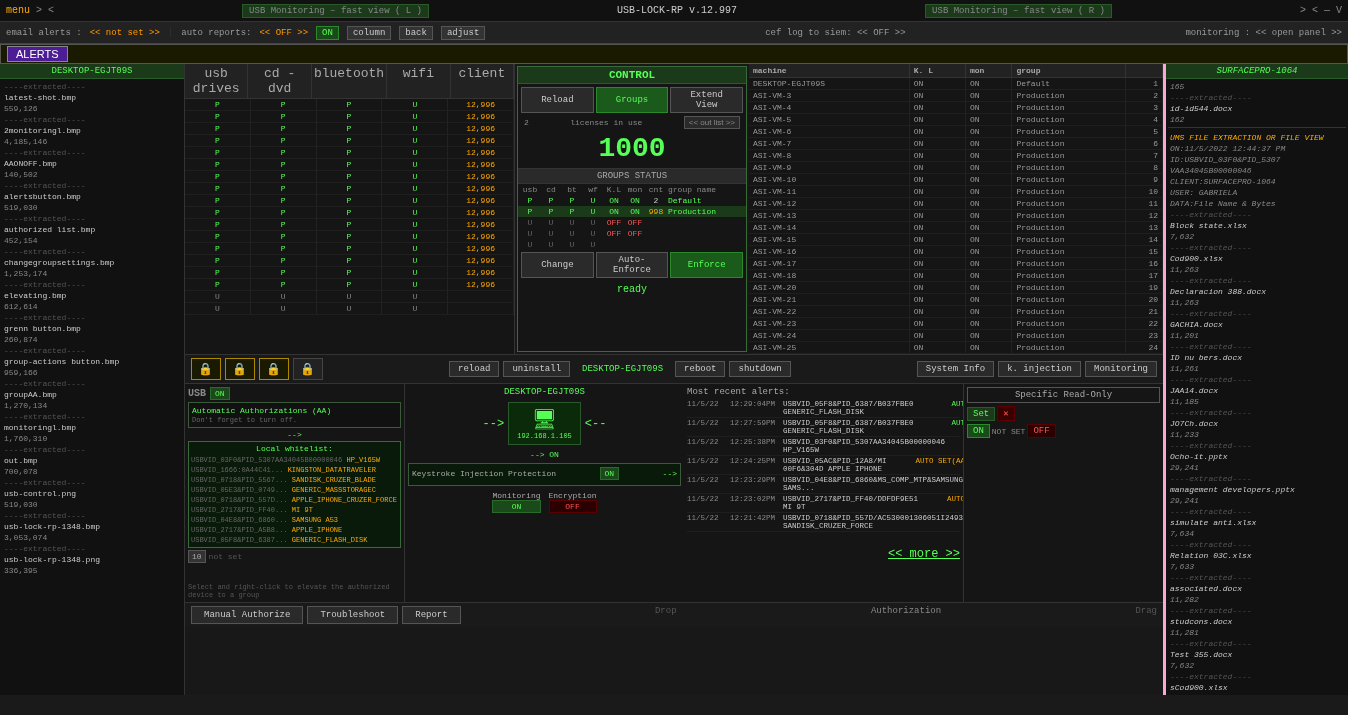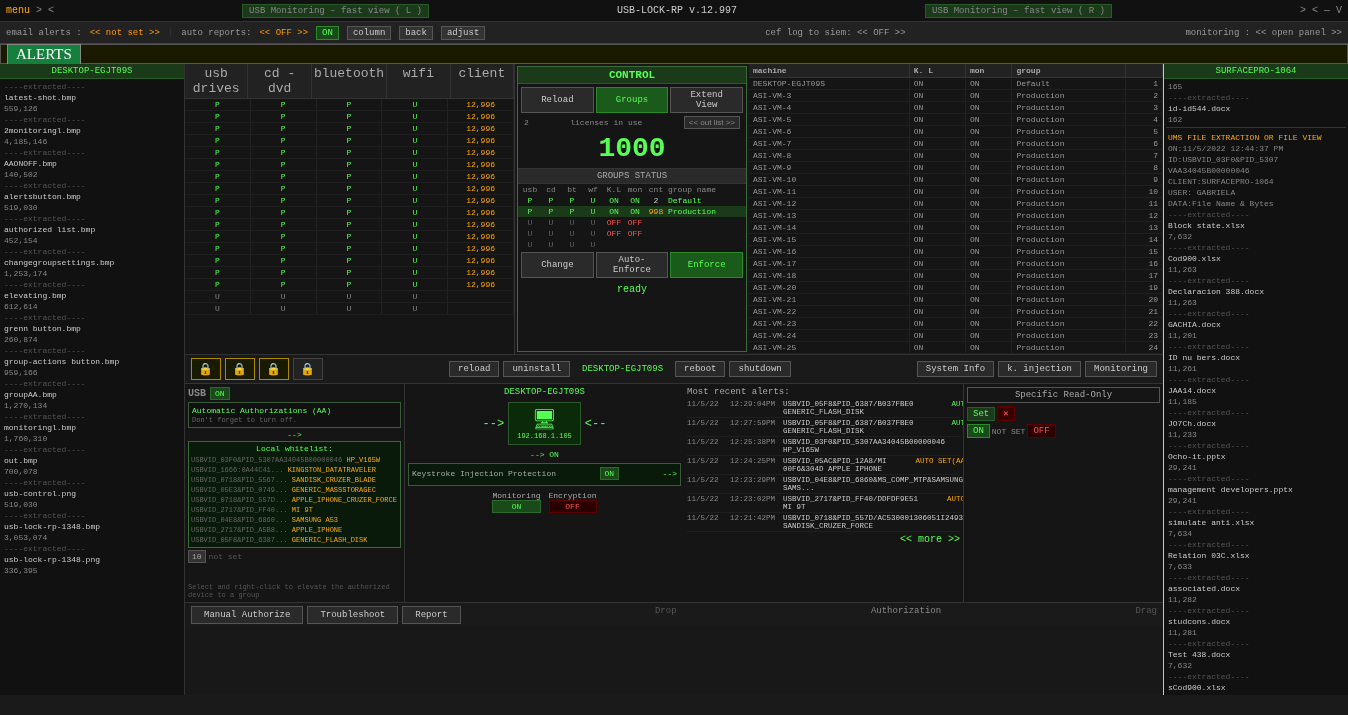--- a/index.html
+++ b/index.html
@@ -51,26 +51,26 @@
       border: 1px solid #555;
       height: 20px;
       display: flex;
       align-items: center;
       padding: 0 6px;
       font-size: 9px;
       color: #ccc;
       justify-content: space-between;
     }
     .alert-btn {
-      background: #15803d;
+      background: #4c1d95;
       border: 1px solid #888;
       color: #fff;
       padding: 1px 8px;
-      font-size: 15px;
-      font-family: Liberation Serif, serif;
+      font-size: 11px;
+      font-family: Liberation Sans, sans-serif;
       cursor: pointer;
     }
 
     
     #main-layout {
       display: flex;
       height: calc(715px - 22px - 20px - 22px - 20px);
     }
 
     
@@ -102,23 +102,24 @@
       flex: 1;
       display: flex;
       flex-direction: column;
       background: #181818;
     }
 
     
     #right-panel {
       width: 185px;
       background: #111;
-      border-left: 1px solid #f9a8d4;
+      border-left: 3px solid #f9a8d4;
       display: flex;
       flex-direction: column;
+      font-style: italic;
     }
 
     
     #usb-top-area {
       display: flex;
       height: 290px;
     }
 
     
     #usb-table-area {
@@ -1047,21 +1048,21 @@
             <span class="alert-time">12:23:02PM</span>
             <span class="alert-device">USBVID_2717&amp;PID_FF40/DDFDF9E51 MI 9T</span>
             <span class="alert-status" style="color:#fa0;">AUTO SET(AA)</span>
           </div>
           <div class="alert-row">
             <span class="alert-date">11/5/22</span>
             <span class="alert-time">12:21:42PM</span>
             <span class="alert-device">USBVID_0718&amp;PID_557D/AC530001306051I2493 SANDISK_CRUZER_FORCE</span>
 
           </div>
-          <div style="color:#5f5;font-size:10px;text-align:right;margin-top:2px;cursor:pointer;">&lt;&lt; more &gt;&gt;</div>
+          <div style="color:#5f5;font-size:12px;text-align:right;margin-top:15px;cursor:pointer;text-decoration:underline;">&lt;&lt; more &gt;&gt;</div>
         </div>
 
         <div id="specific-readonly">
           <div class="sro-title">Specific Read-Only</div>
           <div class="sro-controls">
             <button class="btn-small" style="background:#1a3a1a;border-color:#2a5a2a;color:#5f5;">Set</button>
             <button class="btn-small" style="background:#3a0000;border-color:#5a0000;color:#f55;">✕</button>
           </div>
           <div style="display:flex;gap:2px;align-items:center;">
             <button class="btn-small btn-green">ON</button>
@@ -1136,21 +1137,21 @@
       <div class="file-item" style="color:#555;">----extracted----</div>
       <div class="file-item highlight">Relation 03C.xlsx</div>
       <div class="file-item">7,633</div>
       <div class="file-item" style="color:#555;">----extracted----</div>
       <div class="file-item highlight">associated.docx</div>
       <div class="file-item">11,282</div>
       <div class="file-item" style="color:#555;">----extracted----</div>
       <div class="file-item highlight">studcons.docx</div>
       <div class="file-item">11,281</div>
       <div class="file-item" style="color:#555;">----extracted----</div>
-      <div class="file-item highlight">Test 438.docx</div>
+      <div class="file-item highlight">Test 355.docx</div>
       <div class="file-item">7,632</div>
       <div class="file-item" style="color:#555;">----extracted----</div>
       <div class="file-item highlight">sCod900.xlsx</div>
       <div class="file-item">165</div>
 
     </div>
   </div>
 
 </div>
 

